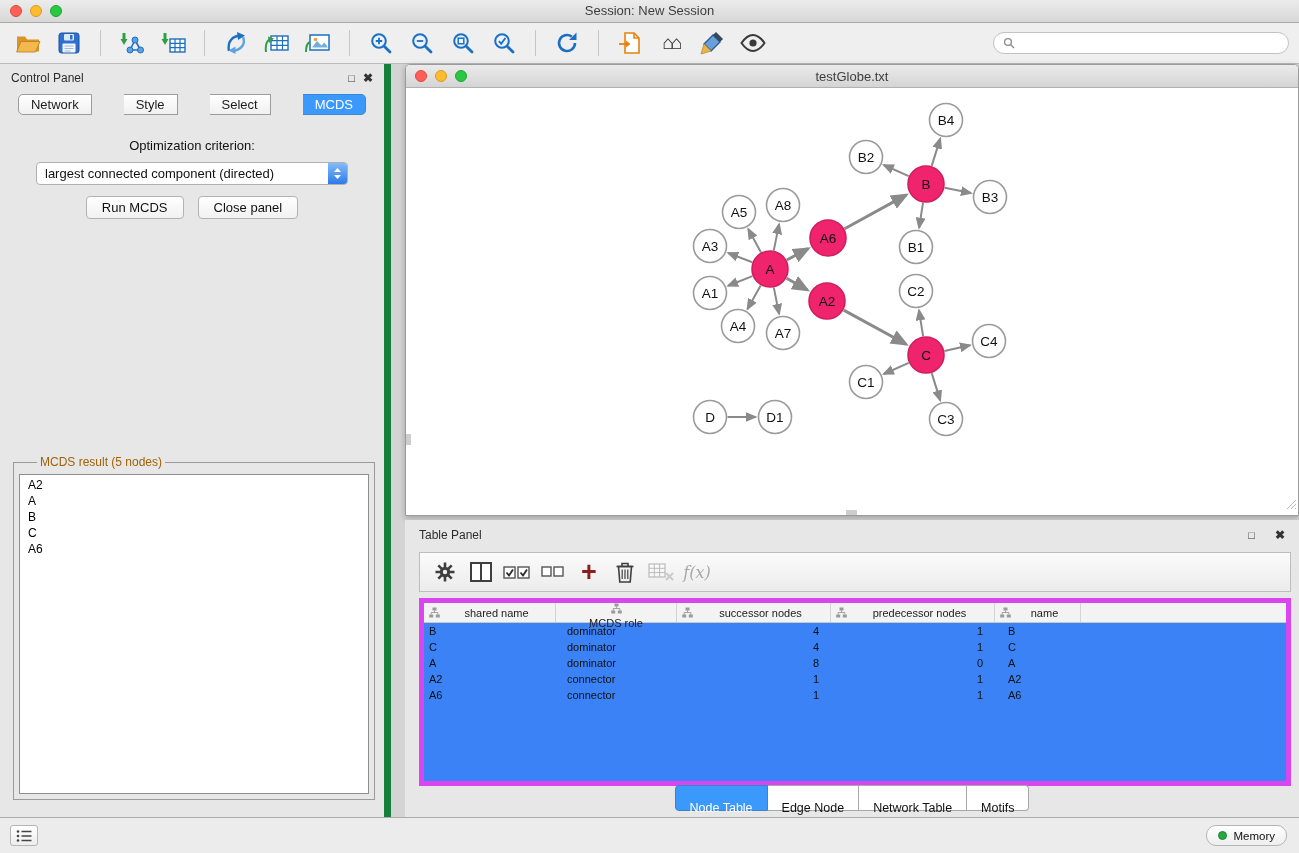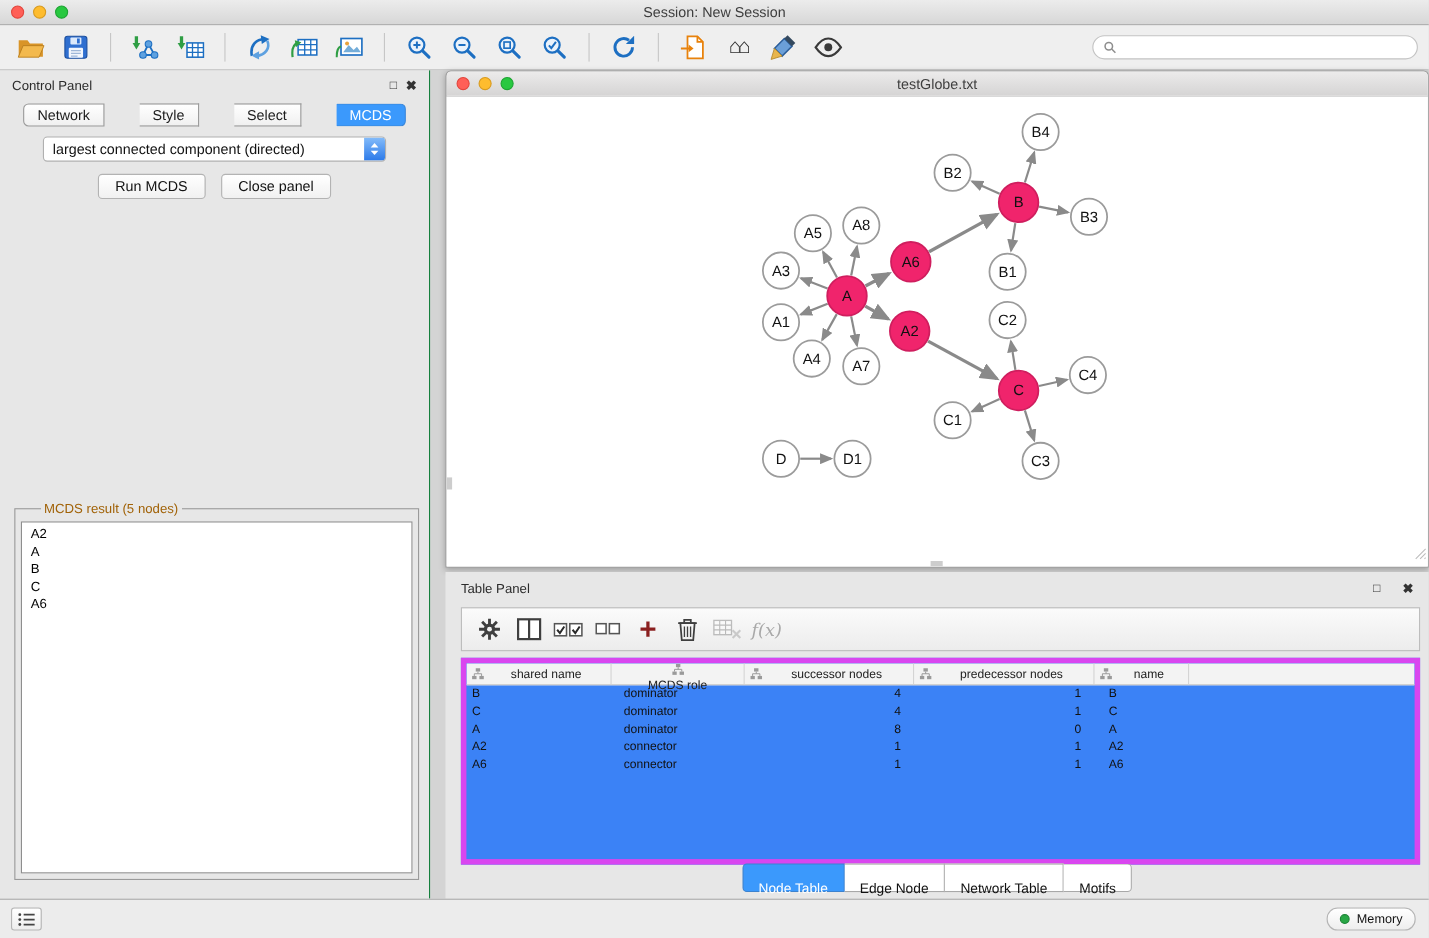--- a/index.html
+++ b/index.html
@@ -28,21 +28,21 @@
   .searchbox { margin-left:auto; width:296px; height:22px; background:#fff; border:1px solid #c3c3c3;
     border-radius:12px; display:flex; align-items:center; padding:0 9px; gap:5px; }
   .searchbox input { border:none; outline:none; flex:1; font-size:12px; background:transparent;
     font-family:"Liberation Sans",sans-serif; }
 
   
   .workspace { position:absolute; top:64px; left:0; right:0; bottom:36px; background:#d4d4d4; }
 
   
   .control-panel { position:absolute; left:0; top:0; width:391px; height:100%;
-    background:#e7e7e7; border-right:1px solid #15803d; }
+    background:#e7e7e7; border-right:7px solid #15803d; }
   .cp-head { height:27px; display:flex; align-items:center; padding:0 11px; gap:8px; }
   .cp-title { font-size:12px; color:#2c2c2c; flex:1; }
   .panel-btn { font-size:11px; color:#333; line-height:14px; }
   .panel-btn.x { font-size:12px; font-weight:bold; }
   .cp-tabs { display:flex; justify-content:center; margin-top:3px;gap:32px; }
   .seg-tab { padding:2px 12px; height:21px; font-size:13px; color:#1c1c1c;
     background:linear-gradient(#ffffff,#f0f0f0); border:1px solid #9c9c9c; border-left:none; }
   .seg-tab:first-child { border-left:1px solid #9c9c9c; border-radius:5px 0 0 5px; }
   .seg-tab:last-child { border-radius:0 5px 5px 0; }
   .seg-tab.active { background:#3b99fc; color:#fff; border-color:#3a86d8; }
@@ -302,20 +302,21 @@
         <span class="cp-title">Control Panel</span>
         <span class="panel-btn">□</span>
         <span class="panel-btn x">✖</span>
       </div>
       <div class="cp-tabs">
           <div class="seg-tab">Network</div>
           <div class="seg-tab">Style</div>
           <div class="seg-tab">Select</div>
           <div class="seg-tab active">MCDS</div>
         </div>
+      <div class="opt-label">Optimization criterion:</div>
       <div class="combo">
         <span class="combo-text">largest connected component (directed)</span>
         <span class="combo-step">
           <svg width="9" height="13" viewBox="0 0 9 13">
               <path d="M4.5 1 L8 5 H1 z" fill="#fff"></path>
               <path d="M4.5 12 L1 8 h7 z" fill="#fff"></path>
             </svg>
         </span>
       </div>
       <div class="cp-buttons">

